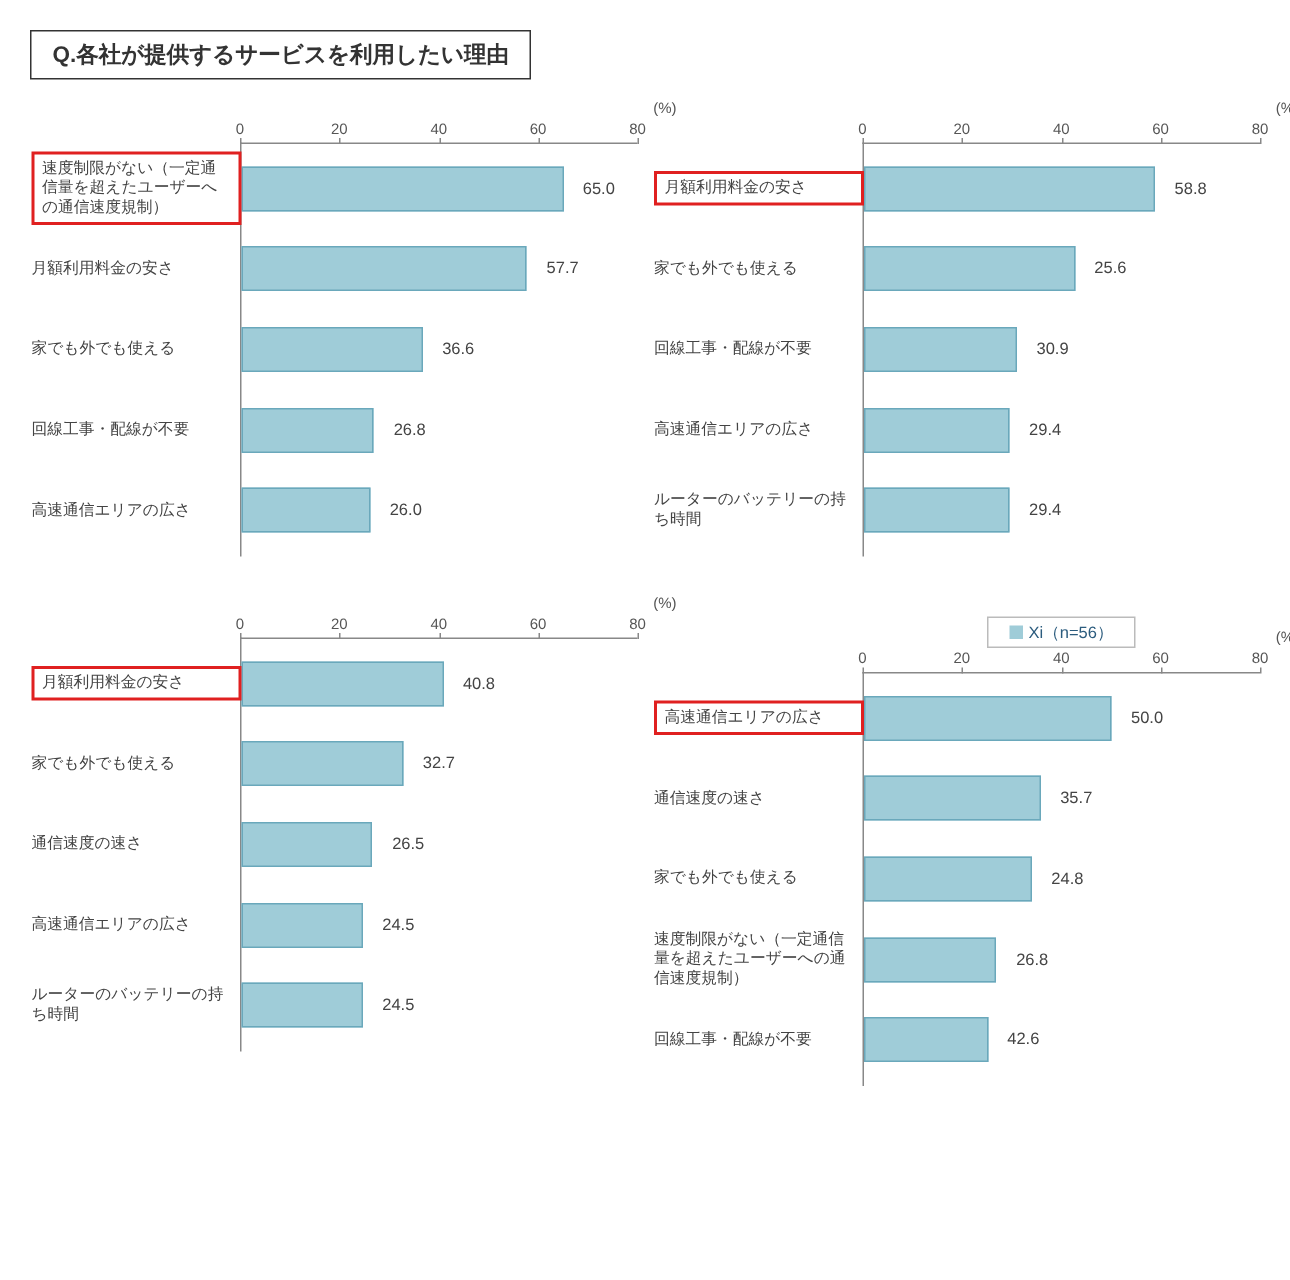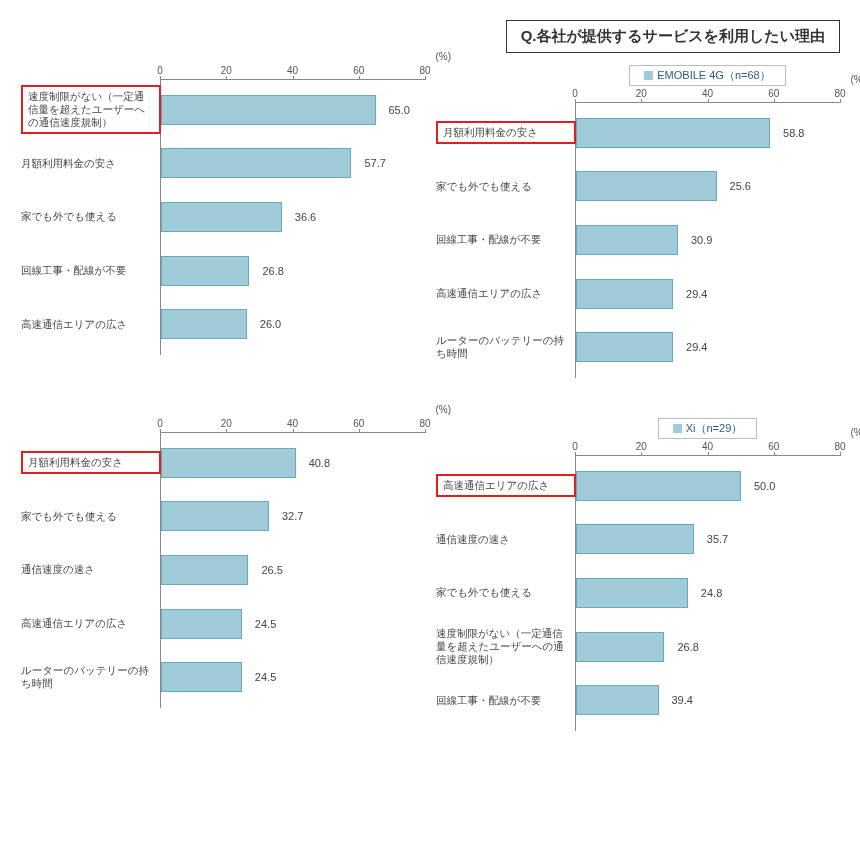--- a/index.html
+++ b/index.html
@@ -5,22 +5,22 @@
   body {
     margin: 0;
     padding: 20px;
     background: #fff;
     font-family: "Meiryo", "Hiragino Sans", sans-serif;
     color: #333;
     width: 860px;
     box-sizing: border-box;
   }
   .title-wrap {
-    text-align: right;
-    margin-bottom: 12px;
+    text-align: left;
+    margin-bottom: 28px;
   }
   .title {
     display: inline-block;
     border: 1px solid #333;
     padding: 6px 14px;
     font-size: 15px;
     font-weight: bold;
   }
   .grid {
     display: grid;
@@ -177,26 +177,20 @@
           </div>
           <div class="row">
             <div class="row-label">高速通信エリアの広さ</div>
             <div class="bar" style="width: 32.5%;"></div>
             <div class="val">26.0</div>
           </div>
         </div>
       </div>
     </div>
     <div class="chart">
-      <div class="legend-wrap">
-        <div class="legend">
-          <span class="legend-swatch"></span>
-          <span>EMOBILE 4G（n=68）</span>
-        </div>
-      </div>
       <div class="plot-area">
         <div class="pct-label">(%)</div>
         <div class="ticks">
           <div class="tick" style="left: 0%;">0</div>
           <div class="tick-mark" style="left: 0%;"></div>
           <div class="tick" style="left: 25%;">20</div>
           <div class="tick-mark" style="left: 25%;"></div>
           <div class="tick" style="left: 50%;">40</div>
           <div class="tick-mark" style="left: 50%;"></div>
           <div class="tick" style="left: 75%;">60</div>
@@ -274,21 +268,21 @@
             <div class="bar" style="width: 30.625%;"></div>
             <div class="val">24.5</div>
           </div>
         </div>
       </div>
     </div>
     <div class="chart">
       <div class="legend-wrap">
         <div class="legend">
           <span class="legend-swatch"></span>
-          <span>Xi（n=29）</span>
+          <span>Xi（n=56）</span>
         </div>
       </div>
       <div class="plot-area">
         <div class="pct-label">(%)</div>
         <div class="ticks">
           <div class="tick" style="left: 0%;">0</div>
           <div class="tick-mark" style="left: 0%;"></div>
           <div class="tick" style="left: 25%;">20</div>
           <div class="tick-mark" style="left: 25%;"></div>
           <div class="tick" style="left: 50%;">40</div>
@@ -315,18 +309,18 @@
             <div class="val">24.8</div>
           </div>
           <div class="row">
             <div class="row-label">速度制限がない（一定通信量を超えたユーザーへの通信速度規制）</div>
             <div class="bar" style="width: 33.5%;"></div>
             <div class="val">26.8</div>
           </div>
           <div class="row">
             <div class="row-label">回線工事・配線が不要</div>
             <div class="bar" style="width: 31.25%;"></div>
-            <div class="val">39.4</div>
+            <div class="val">42.6</div>
           </div>
         </div>
       </div>
     </div>
   </div>
 
 </body></html>

